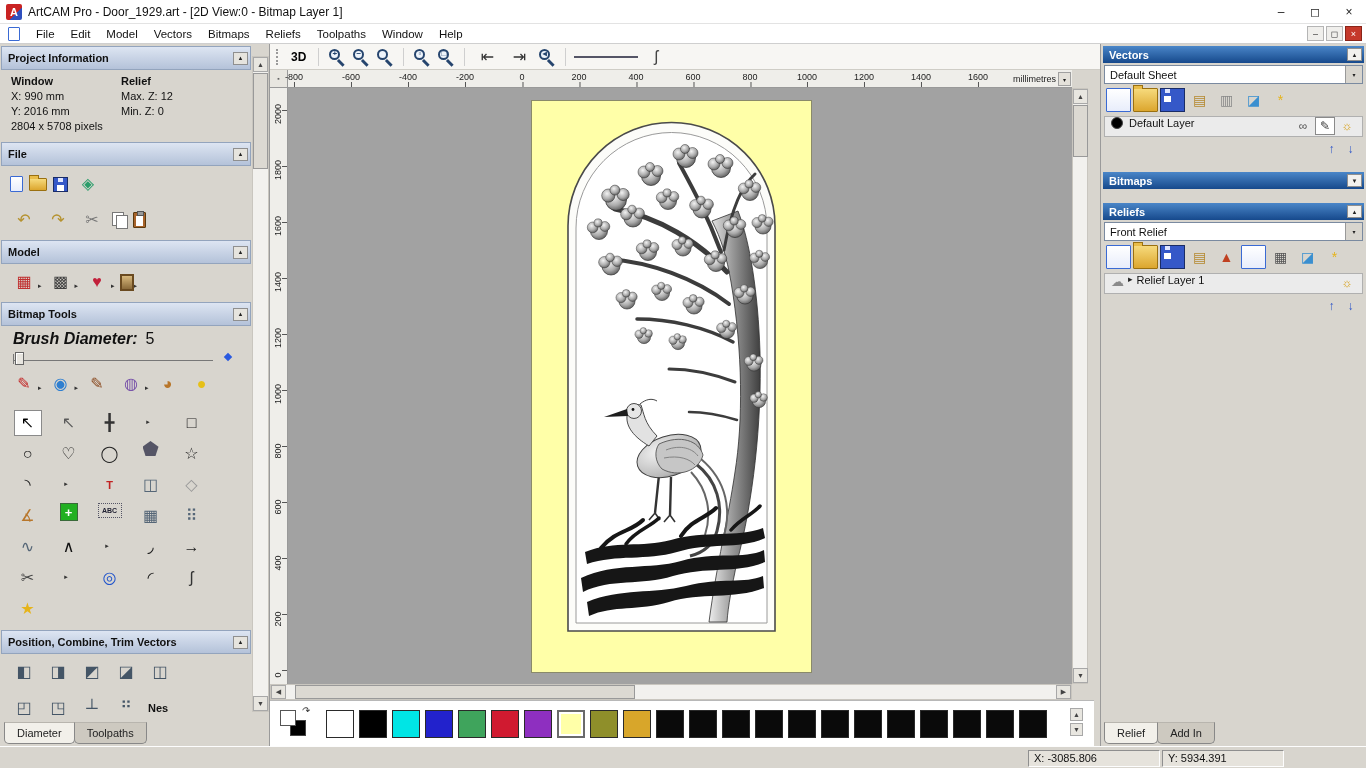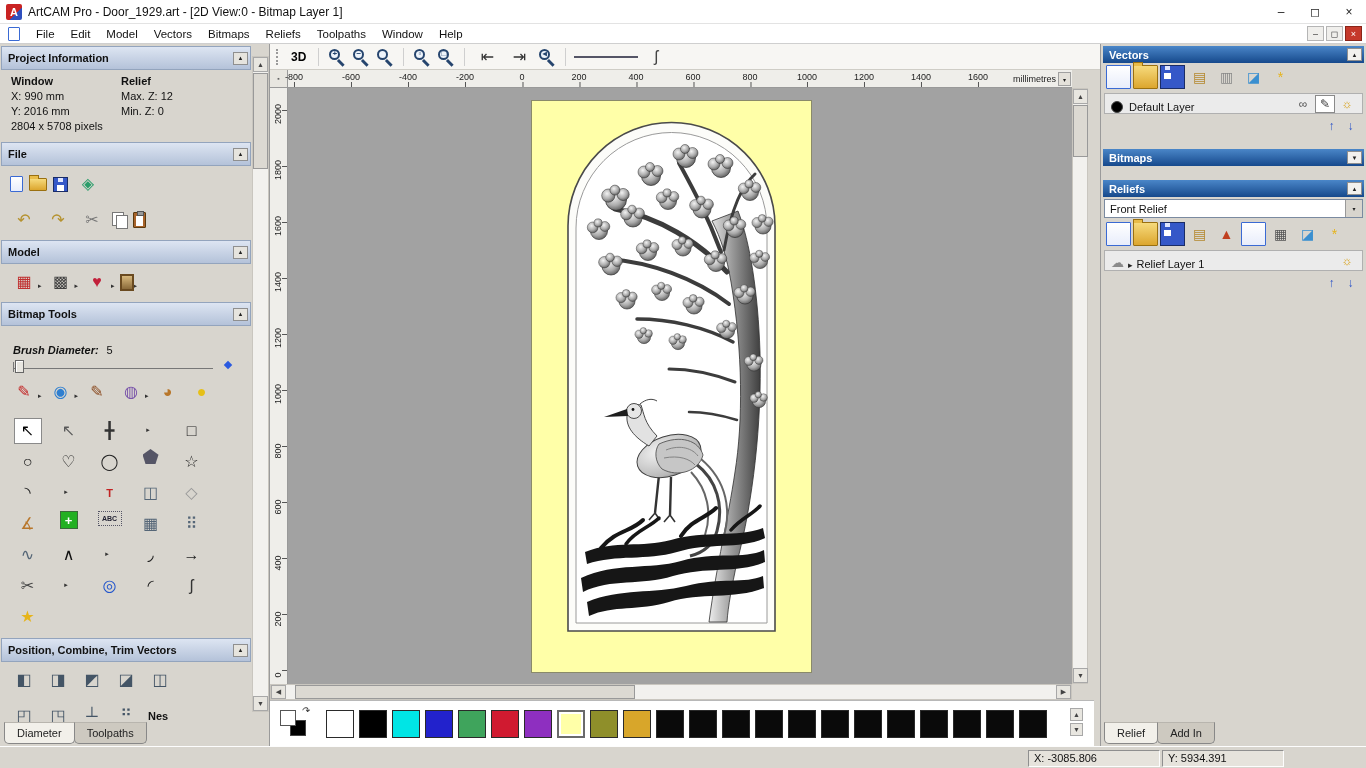--- a/index.html
+++ b/index.html
@@ -55,21 +55,21 @@
 .lp-content{position:absolute;left:0;top:0;width:252px;height:678px;overflow:hidden}
 .section{margin:2px 1px 0 1px}
 .sec-head{height:24px;background:linear-gradient(#dde5f2,#b4c2d9);border:1px solid #93a4bd;display:flex;align-items:center;padding:0 2px 0 6px;font-weight:bold;font-size:11px}
 .collapse{margin-left:auto;width:15px;height:13px;background:#e6e4de;border:1px solid #8f8f8f;font-size:6px;line-height:1;display:flex;align-items:center;justify-content:center;padding:0;color:#222}
 .pi{padding:4px 4px 6px 10px;font-size:11px;line-height:15px}
 .pi .cols{display:flex}
 .pi .col1{width:110px}
 .pi b{display:block}
 .icon-row{display:flex;align-items:center;padding:4px 6px;min-height:36px}
 .icon-row .tool{margin:0 3px}
-.brush-row{display:flex;align-items:flex-start;padding:18px 12px 0 12px;font-size:11px}
+.brush-row{display:flex;align-items:flex-start;padding:4px 12px 0 12px;font-size:16px}
 .brush-row b{font-style:italic}
 .brush-row span{margin-left:8px}
 .slider{position:relative;height:18px;margin:0 12px}
 .slider .track{position:absolute;left:0;right:26px;top:12px;border-bottom:1px solid #777}
 .slider .ltick{position:absolute;left:0;top:6px;width:1px;height:10px;background:#777}
 .slider .handle{position:absolute;left:2px;top:4px;width:9px;height:13px;background:#e8e6e0;border:1px solid #666;box-shadow:inset 1px 1px 0 #fff}
 .slider .dot{position:absolute;right:8px;top:6px;width:6px;height:6px;background:#2a5ae0;transform:rotate(45deg)}
 .vgrid{display:grid;grid-template-columns:repeat(5,41px);row-gap:5px;padding:6px 6px;justify-items:center}
 .lp-scrollbar{position:absolute;left:252px;top:12px;width:17px;height:656px;background:#f2f1ee;border:1px solid #c9c6bf}
 .sb-btn{position:absolute;left:0;width:15px;height:15px;background:#e8e6e0;border:1px solid #a8a8a8;font-size:7px;display:flex;align-items:center;justify-content:center;color:#444}
@@ -114,21 +114,21 @@
 .pal-arrows .sb-btn{position:static;width:13px;height:13px}
 
 
 .right-panel{position:absolute;left:1100px;top:44px;width:266px;height:702px;background:#d8d5ce;border-left:1px solid #9a9a9a}
 .rp-head{height:17px;margin:2px 2px 0 2px;background:linear-gradient(#4a86c8,#16498c);color:#fff;font-weight:bold;font-size:11px;display:flex;align-items:center;padding:0 2px 0 6px}
 .rp-head .collapse{background:#f2f1ee}
 .combo{margin:2px 3px;height:19px;background:#fff;border:1px solid #7a8aa0;display:flex;align-items:center;font-size:11px;padding-left:5px}
 .combo .arrow{margin-left:auto;width:17px;height:17px;background:#d8d5ce;border-left:1px solid #999;display:flex;align-items:center;justify-content:center;font-size:6px;color:#222}
 .rp-row{display:flex;align-items:center;padding:2px 4px;min-height:28px}
 .rp-row .tool{width:25px;height:24px;margin:0 1px;font-size:14px}
-.layer-row{margin:2px 3px;background:#ebebeb;border:1px solid #b0b0b0;height:21px;display:flex;align-items:flex-end;font-size:11px;padding:0 4px}
+.layer-row{margin:2px 3px;background:#ebebeb;border:1px solid #b0b0b0;height:21px;display:flex;align-items:flex-start;font-size:11px;padding:0 4px}
 .layer-row .tool{width:20px;height:18px;font-size:12px;margin:0 1px}
 .layer-dot{width:12px;height:12px;border-radius:50%;border:1px solid #444;margin:0 6px 0 2px;flex:none}
 .layer-label{margin-right:auto}
 .layer-caret{font-size:9px;margin:0 4px 0 2px;color:#222}
 .relief-thumb{font-size:13px;color:#8a8a8a;margin:0 2px}
 .updown{display:flex;justify-content:flex-end;gap:4px;padding:2px 8px}
 .updown .tool{width:15px;height:15px;font-size:12px;font-weight:bold}
 .rp-tabs{position:absolute;left:3px;top:678px;display:flex}
 .gap12{height:12px}
 
@@ -555,20 +555,24 @@
     </div>
 
   </div>
 
   <div class="right-panel">
 
     <div class="rp-head">
       <span>Vectors</span>
       <button class="collapse">▲</button>
     </div>
+    <div class="combo">
+      <span>Default Sheet</span>
+      <span class="arrow">▾</span>
+    </div>
     <div class="rp-row">
         <span class="tool ic-page"></span>
         <span class="tool ic-folder"></span>
         <span class="tool ic-floppy"></span>
         <span class="tool ic-glyph" style="color: rgb(181, 136, 47);">▤</span>
         <span class="tool ic-glyph" style="color: rgb(136, 136, 136);">▥</span>
         <span class="tool ic-glyph" style="color: rgb(58, 143, 208);">◪</span>
         <span class="tool ic-glyph" style="color: rgb(230, 180, 26);">*</span>
       </div>
     <div class="layer-row">

